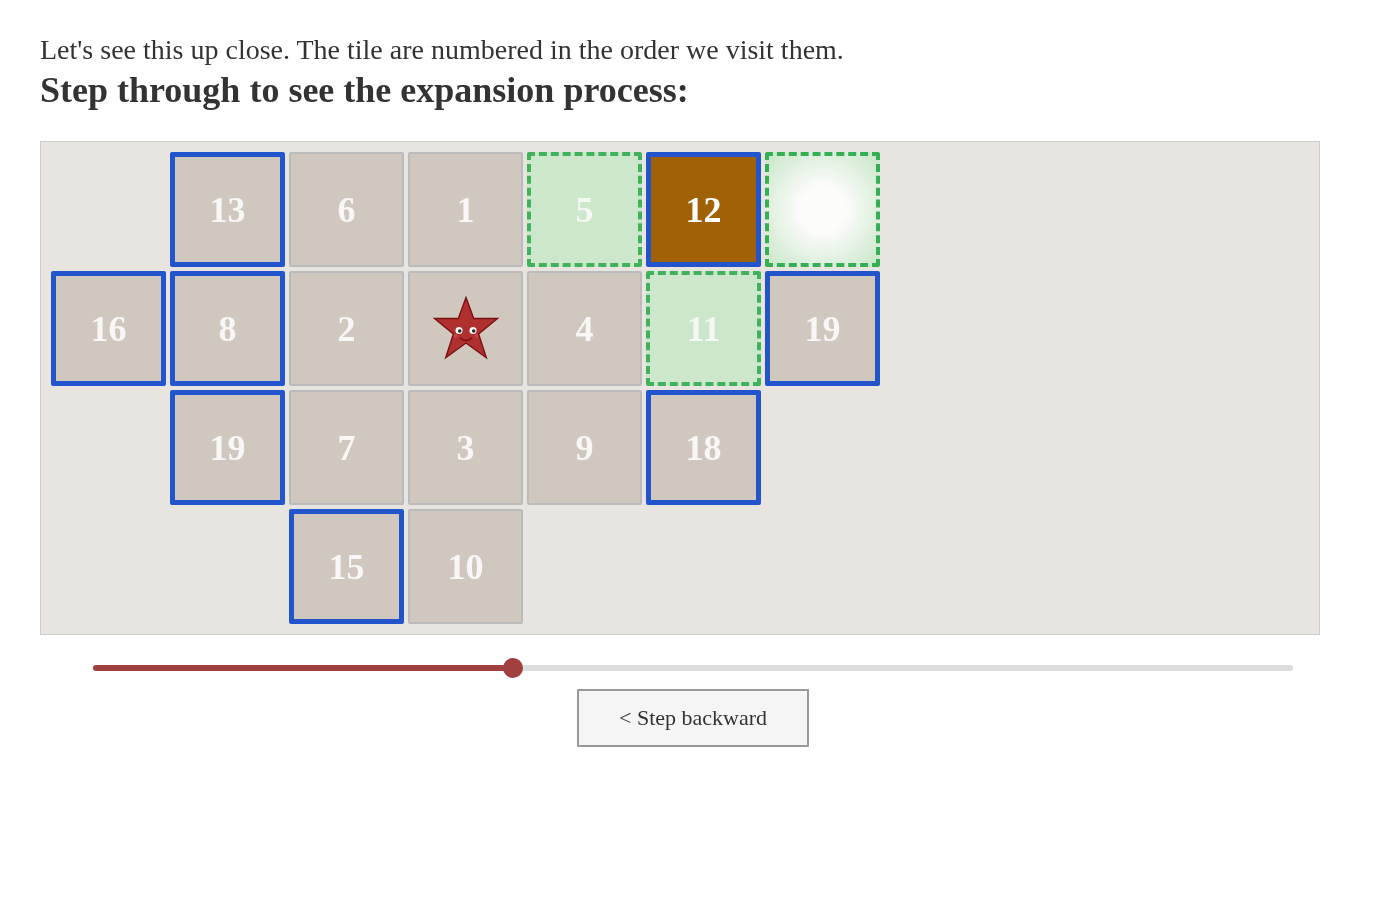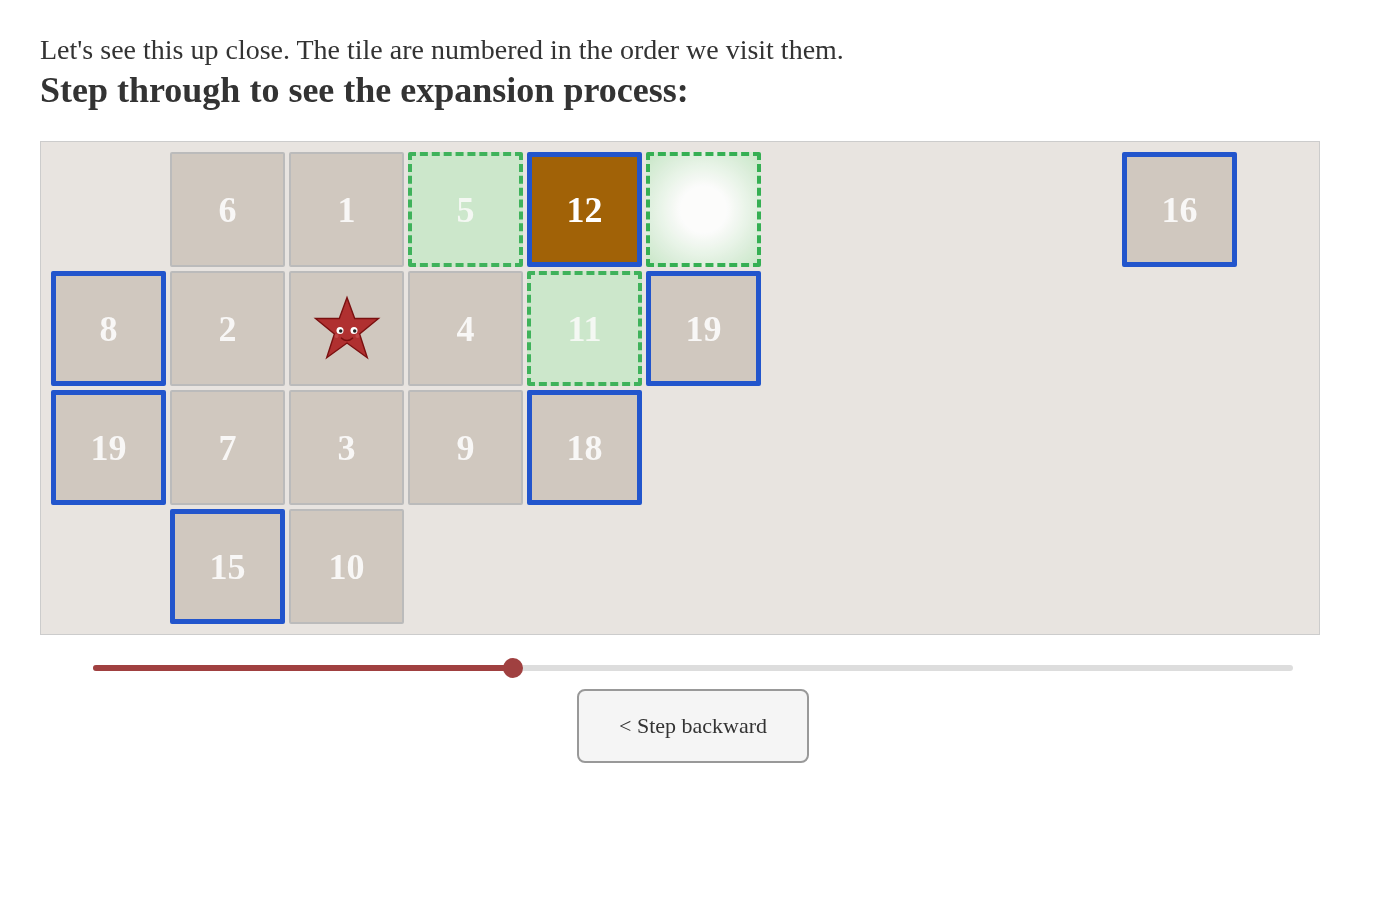--- a/index.html
+++ b/index.html
@@ -104,26 +104,26 @@
       top: 50%;
       left: 35%;
       transform: translate(-50%, -50%);
       cursor: pointer;
     }
     .buttons-row {
       display: flex;
       gap: 10px;
     }
     .step-btn {
-      padding: 22px 40px;
+      padding: 14px 40px;
       font-size: 22px;
       font-family: Georgia, serif;
       border: 2px solid #999;
       background: #f5f5f5;
-      border-radius: 8px;
+      border-radius: 1px;
       cursor: pointer;
       color: #333;
     }
 
     
     .starfish-svg {
       width: 70px;
       height: 70px;
     }
   </style>
@@ -132,20 +132,23 @@
 
 
 
 <p class="intro-text">Let's see this up close. The tile are numbered in the order we visit them.</p>
 <p class="step-through-label">Step through to see the expansion process:</p>
 
 <div class="grid-container">
   <div class="grid">
 
     <div class="cell empty"></div>
+    <div class="cell blue-border">
+        <span>13</span>
+      </div>
     <div class="cell normal">
         <span>6</span>
       </div>
     <div class="cell normal">
         <span>1</span>
       </div>
     <div class="cell green-dashed">
         <span>5</span>
       </div>
     <div class="cell blue-filled">

